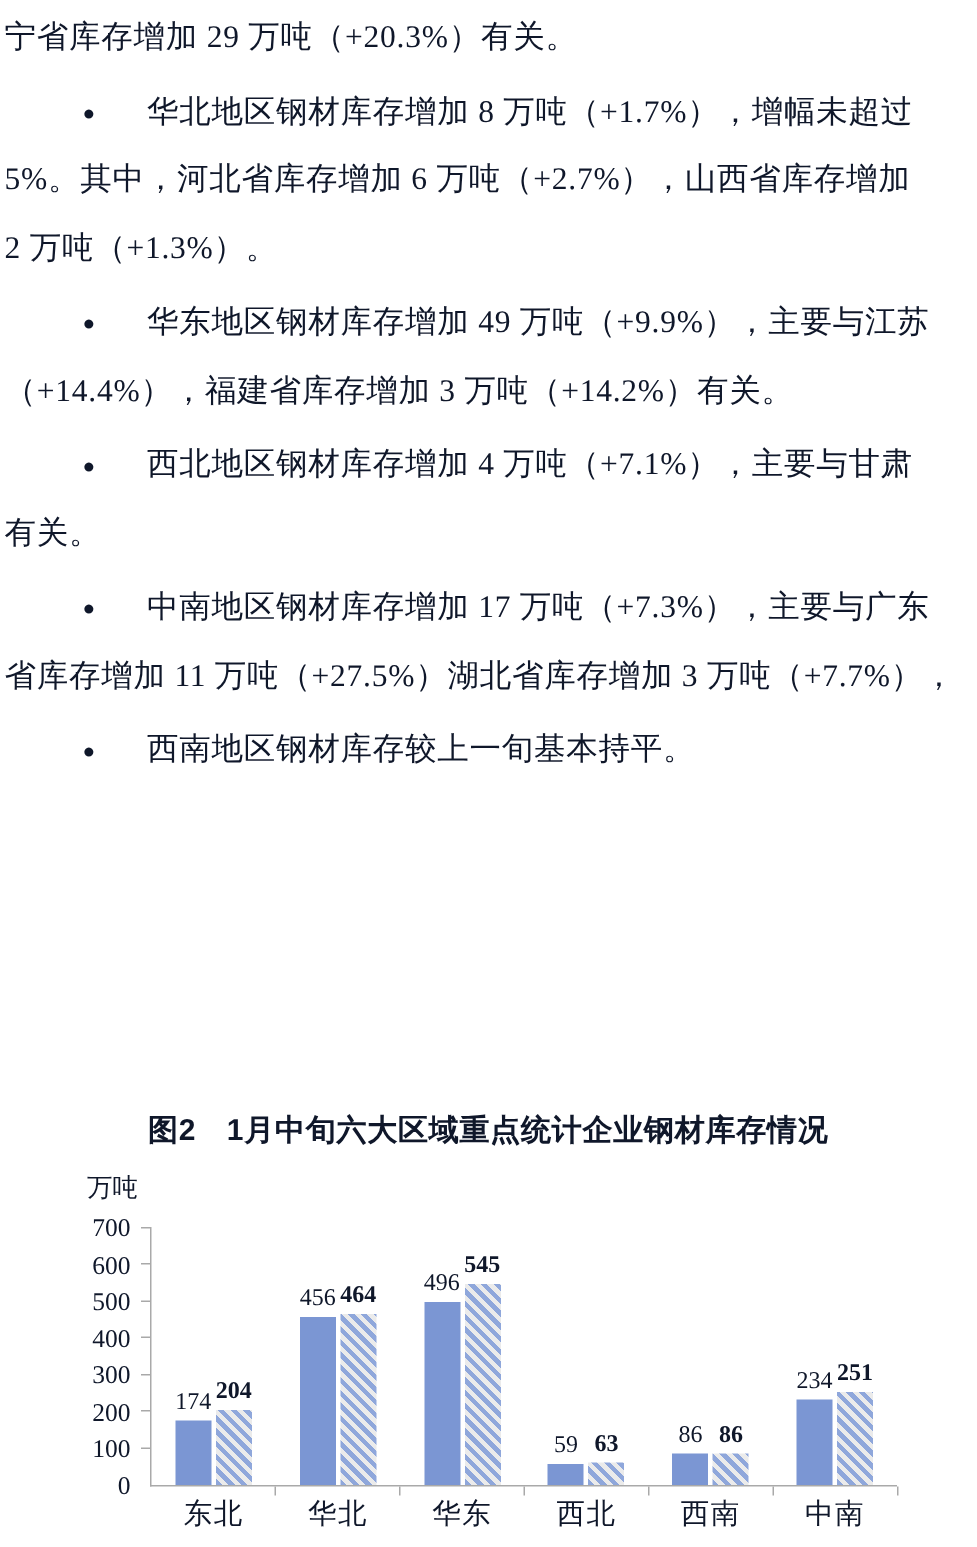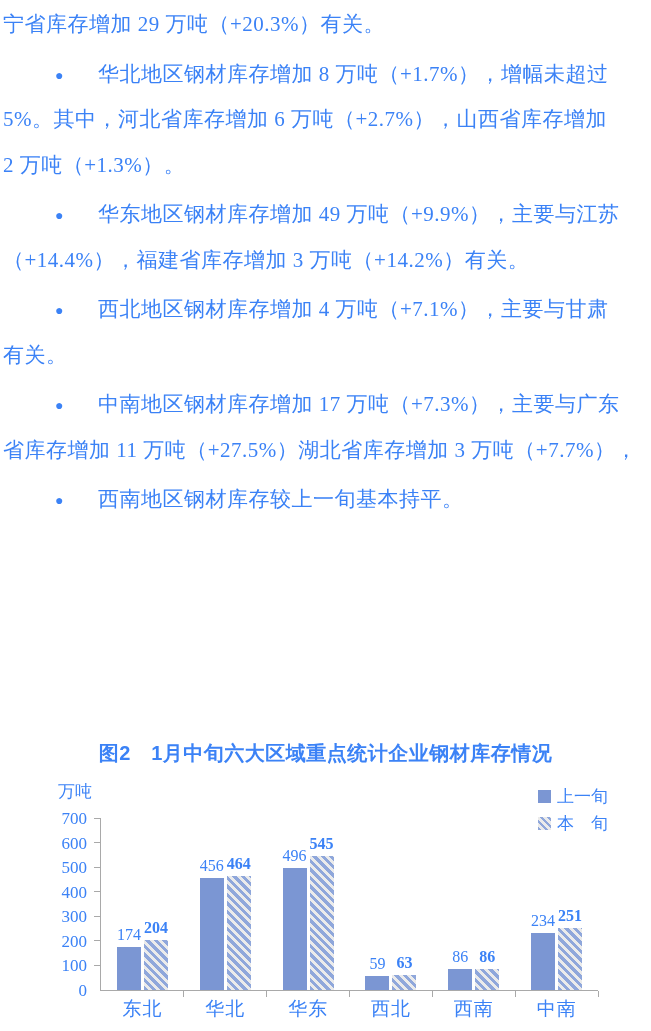--- a/index.html
+++ b/index.html
@@ -1,18 +1,18 @@
 <!DOCTYPE html>
 <html><head>
 <meta charset="utf-8">
 <style>
   html,body{margin:0;padding:0;background:#fff;}
   #page{
     position:relative;width:651px;height:1031px;background:#ffffff;
-    font-family:"Liberation Serif","DejaVu Serif",serif;color:#3b82f6;overflow:hidden;
+    font-family:"Liberation Serif","DejaVu Serif",serif;color:#0f172a;overflow:hidden;
   }
   
   #text-block{position:absolute;left:0;top:2px;width:651px;}
   .para{margin:0 0 4px 0;}
   .line{
     height:45.5px;line-height:45.5px;font-size:21px;letter-spacing:0.5px;
     padding-left:3px;white-space:nowrap;
   }
   .line .bullet{
     display:inline-block;width:15px;margin-left:52px;margin-right:28px;
@@ -142,25 +142,15 @@
         <div class="bar-value s2" style="left: 281.417px; top: 156.52px;">63</div>
         <div class="bar solid" style="left: 347.25px; height: 21.1314px;"></div>
         <div class="bar-value" style="left: 337.25px; top: 150.869px;">86</div>
         <div class="bar hatched" style="left: 374.25px; height: 21.1314px;"></div>
         <div class="bar-value s2" style="left: 364.25px; top: 150.869px;">86</div>
         <div class="bar solid" style="left: 430.083px; height: 57.4971px;"></div>
         <div class="bar-value" style="left: 420.083px; top: 114.503px;">234</div>
         <div class="bar hatched" style="left: 457.083px; height: 61.6743px;"></div>
         <div class="bar-value s2" style="left: 447.083px; top: 110.326px;">251</div>
       </div>
-    <div id="legend">
-      <div class="legend-row">
-        <span class="legend-swatch solid"></span>
-        <span class="legend-label">上一旬</span>
-      </div>
-      <div class="legend-row">
-        <span class="legend-swatch hatched"></span>
-        <span class="legend-label">本　旬</span>
-      </div>
-    </div>
   </div>
 
 </div>
 
 </body></html>

